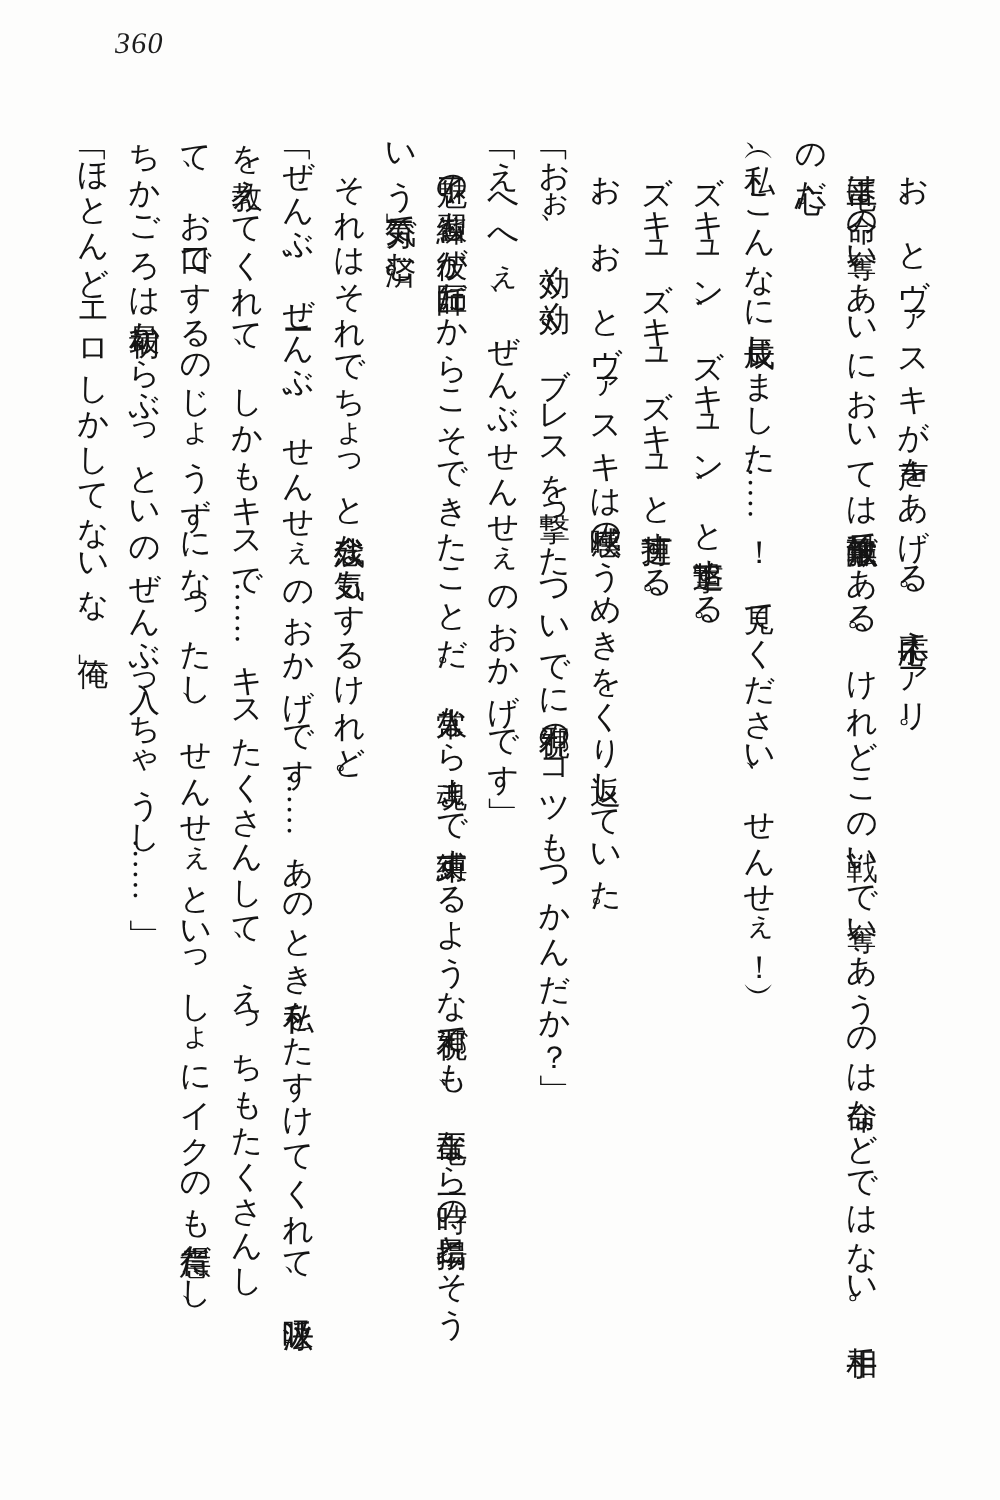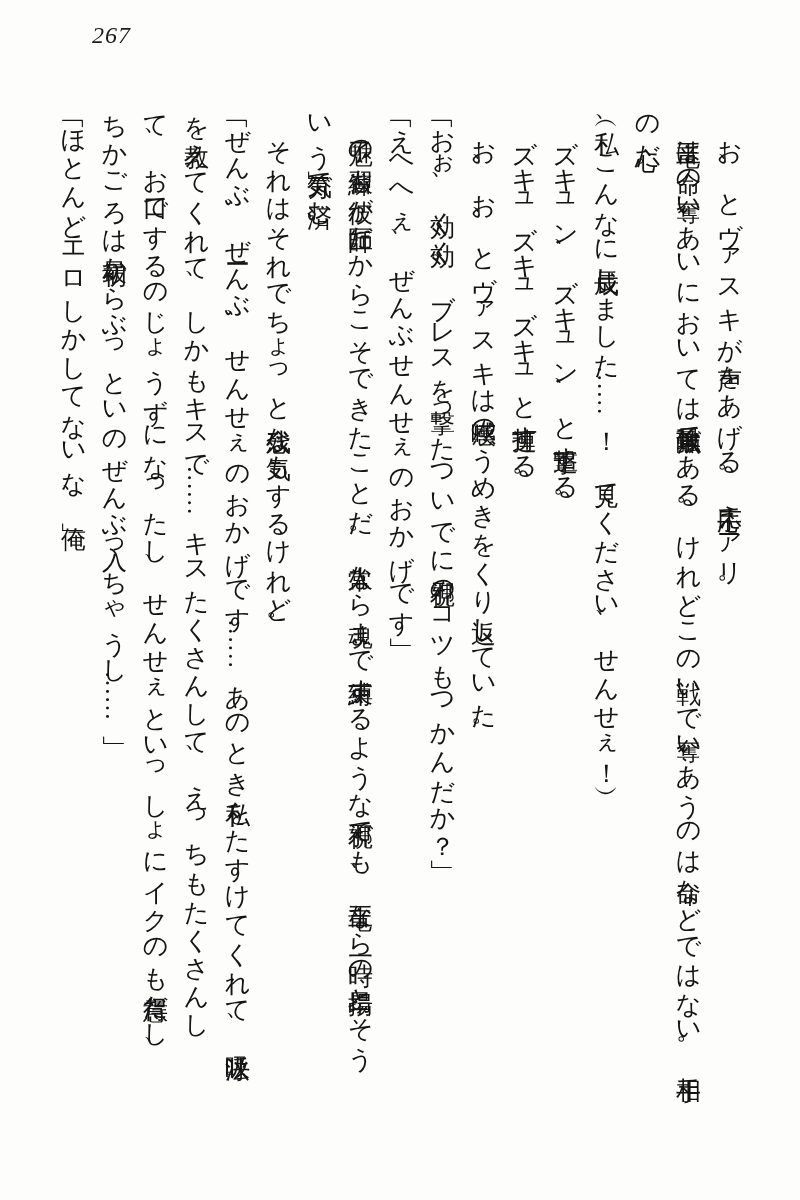--- a/index.html
+++ b/index.html
@@ -44,21 +44,21 @@
     margin: 0;
     padding: 0;
   }
   .text-area p.ind-full { text-indent: 1em; }
   .text-area p.ind-half { text-indent: 0.55em; }
 </style>
 </head>
 <body>
 
 <div class="page">
-  <div class="page-number">267</div>
+  <div class="page-number">360</div>
   <div class="text-area">
       <p class="para ind-full">お、とヴァスキが声をあげる。手応えアリ。</p>
       <p class="para ind-full">竜王は命の奪いあいにおいては最強無敵である。けれどこの戦いで奪いあうのは命などではない。相手の心だ。</p>
       <p class="para ind-half">（私、こんなに成長しました……！　見てください、せんせぇ！）</p>
       <p class="para ind-full">ズキュン、ズキュン、と追撃する。</p>
       <p class="para ind-full">ズキュズキュズキュと連打する。</p>
       <p class="para ind-full">お、お、とヴァスキは感嘆のうめきをくり返していた。</p>
       <p class="para ind-half">「おぉ、効く効く。ブレスを撃ったついでに邪視のコツもつかんだか？」</p>
       <p class="para ind-half">「えへへぇ、ぜんぶせんせぇのおかげです」</p>
       <p class="para ind-full">魅了の練習も彼が師匠だからこそできたことだ。常人なら魂まで束縛するような邪視でも、竜王なら一時の昂揚と「そういう気分」で済む。</p>

